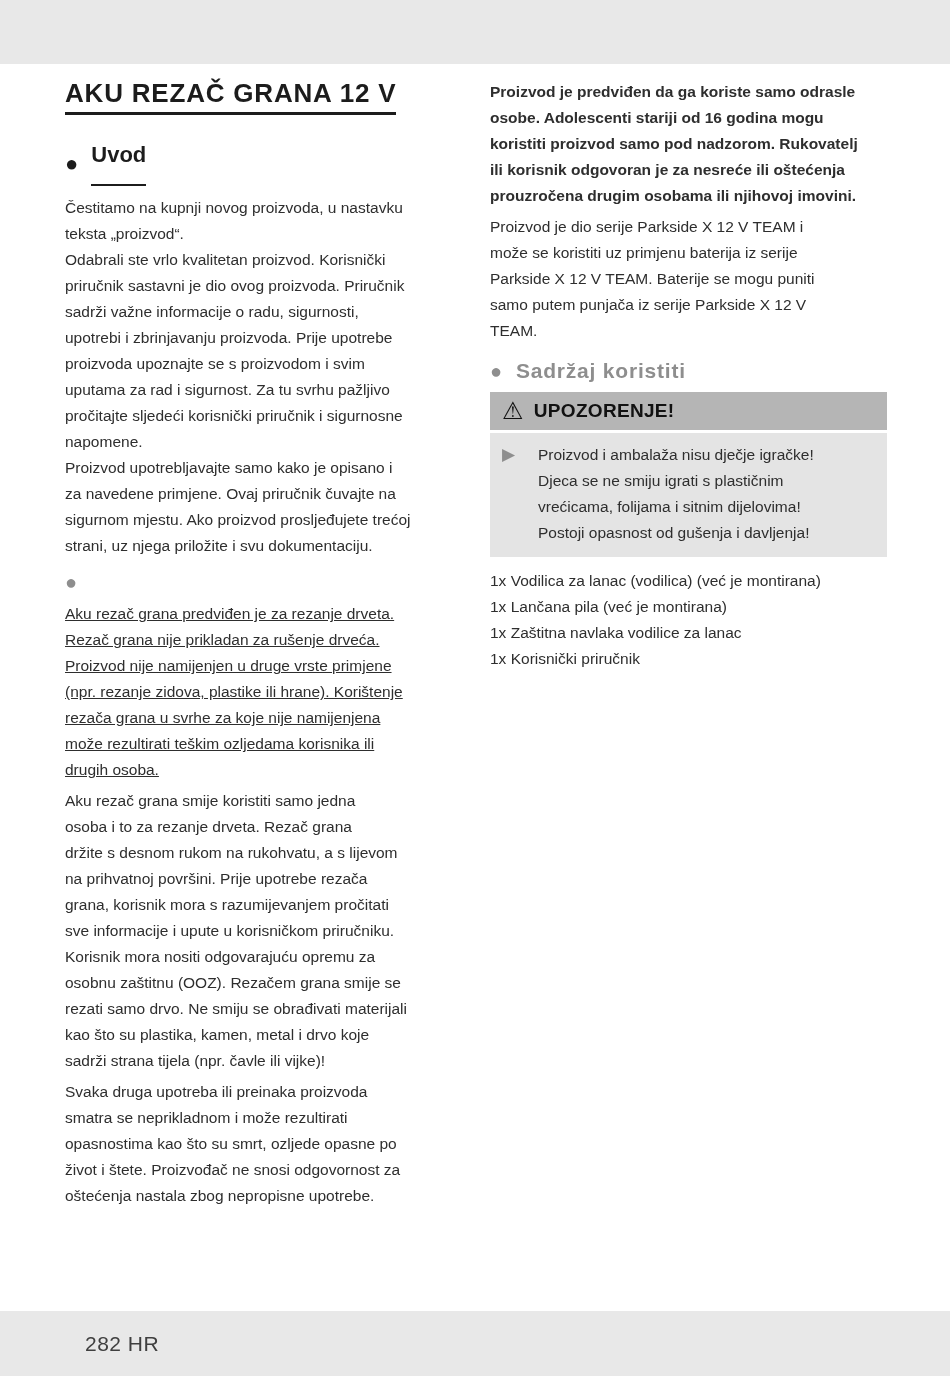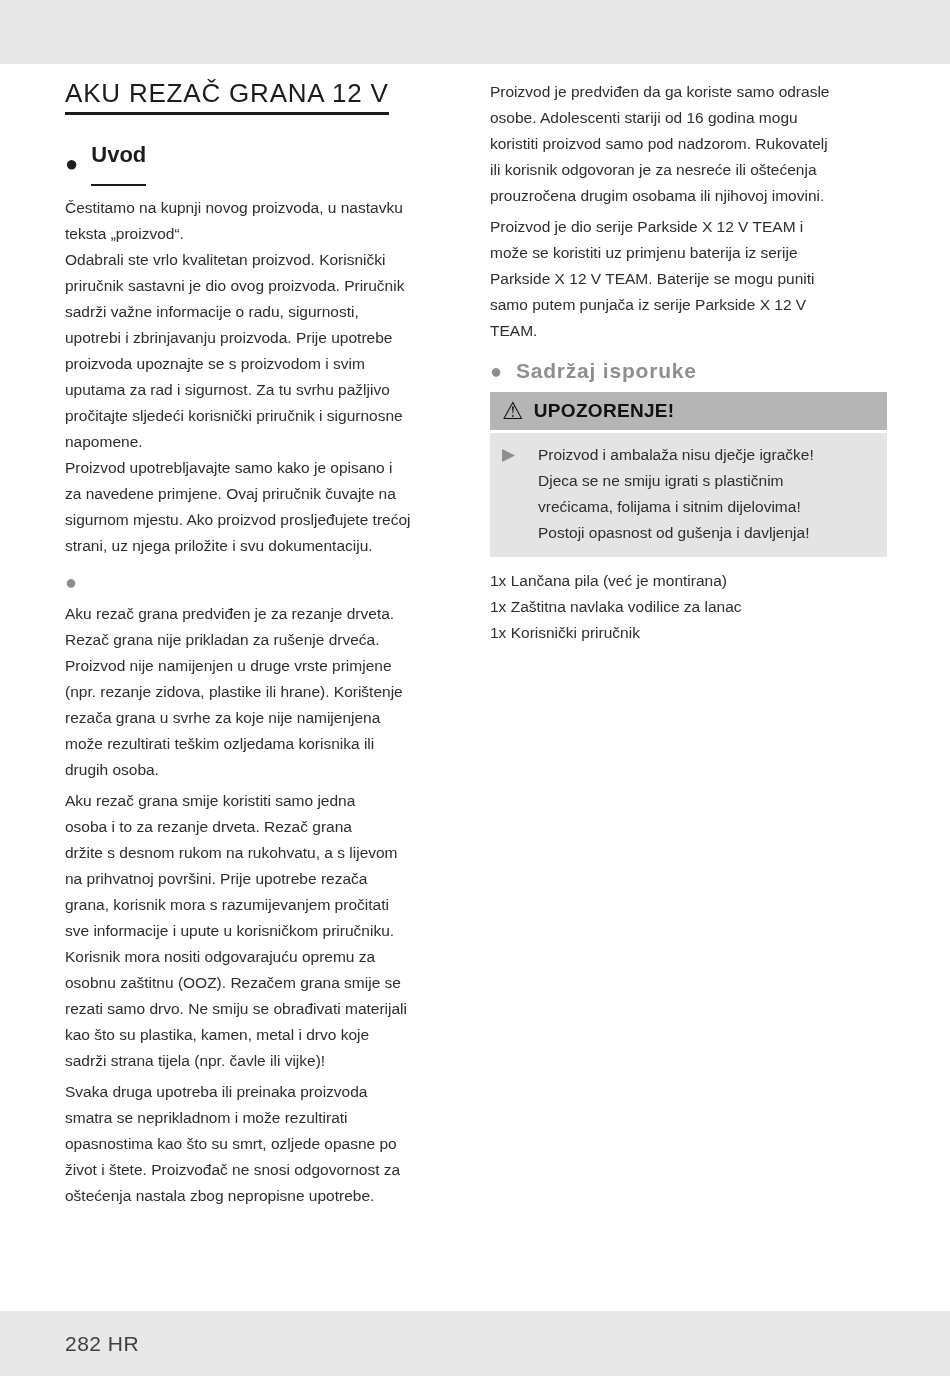--- a/index.html
+++ b/index.html
@@ -10,33 +10,33 @@
     background: #ffffff;
     font-family: "Liberation Sans", sans-serif;
     color: #2e2e2e;
     overflow: hidden;
   }
   .band { position: absolute; left: 0; width: 100%; background: #e8e8e8; }
   .band.top { top: 0; height: 64px; }
   .band.bottom {
     bottom: 0; height: 65px;
     display: flex; align-items: center;
-    padding-left: 65px; box-sizing: border-box;
+    padding-left: 85px; box-sizing: border-box;
     font-size: 21px; color: #3f3f3f; letter-spacing: 0.5px;
   }
   .content {
     position: absolute; top: 64px; left: 65px;
     width: 822px; display: flex; gap: 28px;
   }
   .col { width: 397px; }
 
   .doc-title {
     display: inline-block;
     margin: 15px 0 0 0;
-    font-size: 26px; font-weight: normal; letter-spacing: 0.8px;
+    font-size: 26px; font-weight: bold; letter-spacing: 0.8px;
     color: #1c1c1c;
     border-bottom: 3px solid #1c1c1c; padding-bottom: 3px;
     line-height: 1.15;
   }
   .section-heading {
     display: flex; align-items: center; gap: 13px;
     font-weight: bold; line-height: 1.2;
   }
   .section-heading .bullet { line-height: 1; }
   .section-heading.black { margin-top: 27px; color: #1c1c1c; }
@@ -50,22 +50,22 @@
   .section-heading.gray .heading-text { font-size: 21px; }
   .lc-use-heading { margin-top: 13px; }
   .rc-delivery-heading { margin-top: 14px; }
 
   .body-text {
     font-size: 15.5px; line-height: 26px;
     white-space: pre-line; color: #2e2e2e;
   }
   .intro-body { margin-top: 9px; }
   .para { margin-top: 5px; }
-  .para.first { margin-top: 9px; }
-  .rc-first { margin-top: 15px; }
+  .para.first { margin-top: 9px; text-decoration: underline; }
+  .rc-first { margin-top: 15px; font-weight: bold; }
 
   .warning-box { margin-top: 9px; }
   .warning-header {
     background: #b5b5b5; height: 38px;
     display: flex; align-items: center; gap: 10px;
     padding: 0 12px;
     color: #111111; font-weight: bold; font-size: 19px; letter-spacing: 0.3px;
   }
   .warning-header .tri {
     font-size: 24px; font-weight: normal; line-height: 1;
@@ -150,38 +150,39 @@
 ili korisnik odgovoran je za nesreće ili oštećenja
 prouzročena drugim osobama ili njihovoj imovini.</div>
       <div class="body-text para">Proizvod je dio serije Parkside X 12 V TEAM i
 može se koristiti uz primjenu baterija iz serije
 Parkside X 12 V TEAM. Baterije se mogu puniti
 samo putem punjača iz serije Parkside X 12 V
 TEAM.</div>
 
       <div class="section-heading gray rc-delivery-heading">
         <span class="bullet">●</span>
-        <span class="heading-text">Sadržaj isporuke</span>
+        <span class="heading-text">Sadržaj koristiti</span>
       </div>
 
       <div class="warning-box">
         <div class="warning-header">
           <span class="tri">⚠</span>
           <span>UPOZORENJE!</span>
         </div>
         <div class="warning-body">
           <span class="warn-bullet">▶</span>
           <div class="body-text warning-text">Proizvod i ambalaža nisu dječje igračke!
 Djeca se ne smiju igrati s plastičnim
 vrećicama, folijama i sitnim dijelovima!
 Postoji opasnost od gušenja i davljenja!</div>
         </div>
       </div>
 
       <div class="delivery-list">
+        <div class="list-item">1x Vodilica za lanac (vodilica) (već je montirana)</div>
         <div class="list-item">1x Lančana pila (već je montirana)</div>
         <div class="list-item">1x Zaštitna navlaka vodilice za lanac</div>
         <div class="list-item">1x Korisnički priručnik</div>
       </div>
     </div>
 
   </div>
 
   <div class="band bottom">
     <span>282 HR</span>

